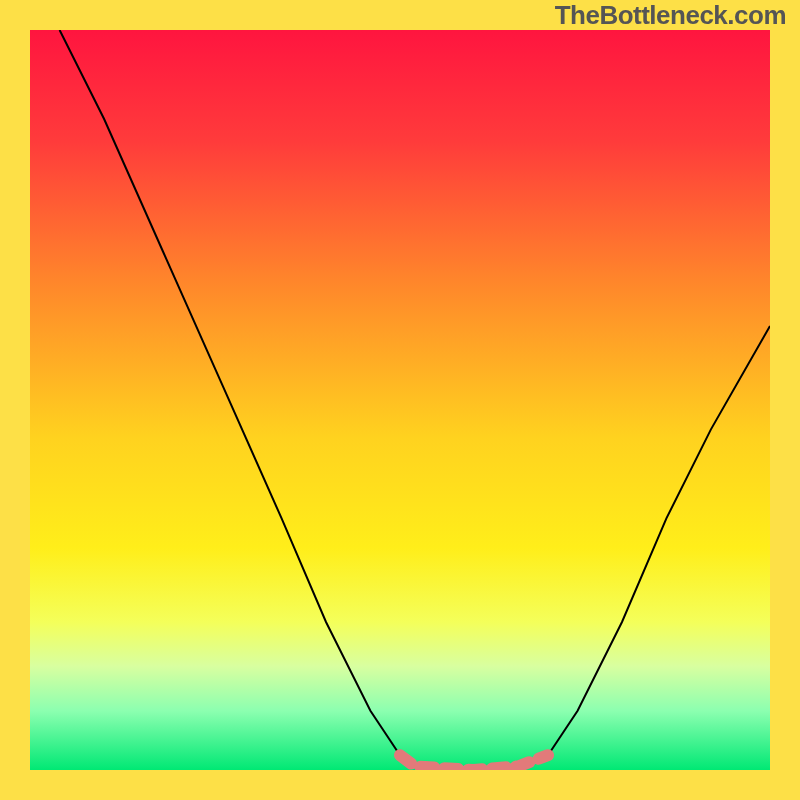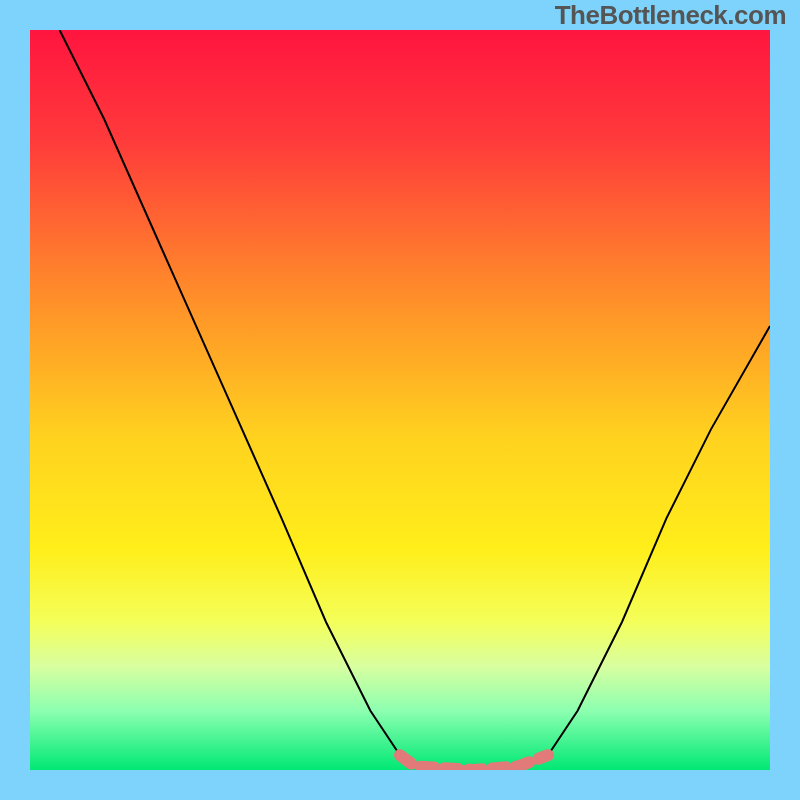--- a/index.html
+++ b/index.html
@@ -8,21 +8,21 @@
     width: 800px;
     height: 800px;
     background: #000;
     overflow: hidden;
     font-family: Arial, Helvetica, sans-serif;
   }
   .stage {
     position: relative;
     width: 800px;
     height: 800px;
-    background: #7dd3fc;
+    background: #fde047;
   }
   .watermark {
     position: absolute;
     top: 0px;
     right: 14px;
     color: #555;
     font-size: 26px;
     font-weight: 600;
     letter-spacing: -0.5px;
     z-index: 5;

